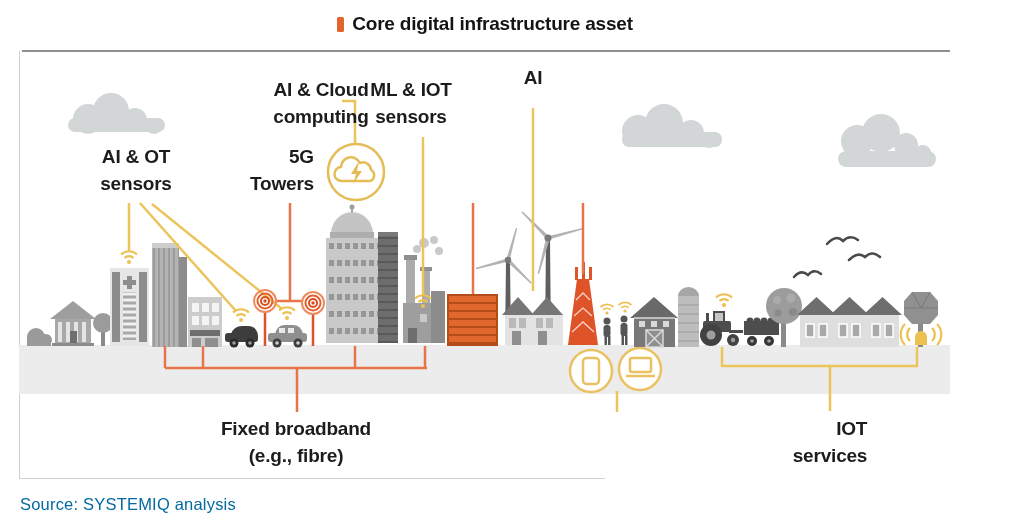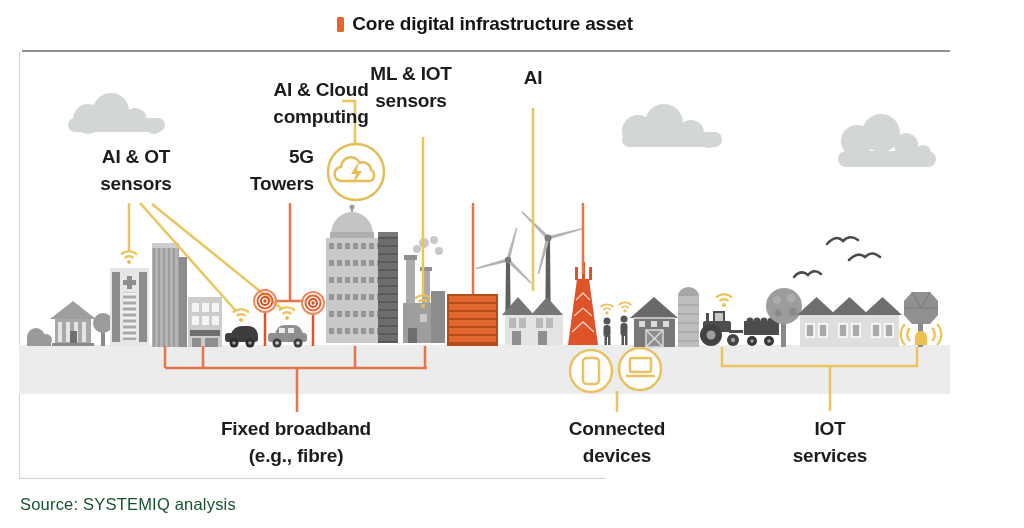--- a/index.html
+++ b/index.html
@@ -11,21 +11,21 @@
   .legend-item{display:flex;align-items:center;gap:8px;font-weight:bold;font-size:19px;letter-spacing:-0.2px;color:#141414;}
   .swatch{width:7px;height:15px;border-radius:1.5px;display:inline-block;}
   .top-rule{position:absolute;left:22px;top:50px;width:928px;height:2px;background:#8f8f8f;}
   .frame-left{position:absolute;left:19px;top:51px;width:1px;height:427px;background:#d0d0d0;}
   .frame-bottom{position:absolute;left:19px;top:478px;width:586px;height:1px;background:#d0d0d0;}
   .callout{
     position:absolute;transform:translateX(-50%);text-align:center;
     font-weight:bold;font-size:19px;line-height:27px;letter-spacing:-0.2px;
     white-space:pre-line;z-index:3;color:#1c1c1c;
   }
-  .source{position:absolute;left:20px;top:495px;font-size:16.5px;letter-spacing:0.2px;color:#14532d;}
+  .source{position:absolute;left:20px;top:495px;font-size:16.5px;letter-spacing:0.2px;color:#0369a1;}
   svg.scene{position:absolute;left:0;top:0;z-index:1;}
 </style>
 </head>
 <body>
 
 <div class="stage">
 
   <div class="legend">
     <div class="legend-item">
       <span class="swatch" style="background-color: rgb(226, 102, 43);"></span>
@@ -400,24 +400,22 @@
       </g>
     </g>
   </svg>
 
   <div class="callout" style="left:118px;top:143px;margin-left:18px;">AI &amp; OT
 sensors</div>
   <div class="callout" style="left:281px;top:76px;margin-left:40px;">AI &amp; Cloud
 computing</div>
   <div class="callout" style="left:282px;top:143px;text-align:right;">5G
 Towers</div>
-  <div class="callout" style="left:411px;top:60px;">ML &amp; IOT
+  <div class="callout" style="left:411px;top:76px;">ML &amp; IOT
 sensors</div>
   <div class="callout" style="left:533px;top:64px;">AI</div>
   <div class="callout" style="left:296px;top:415px;text-align:center;">Fixed broadband
 (e.g., fibre)</div>
-  <div class="callout" style="left:617px;top:415px;">Connected
-devices</div>
-  <div class="callout" style="left:830px;top:415px;">IOT
+  <div class="callout" style="left:830px;top:415px;text-align:right;">IOT
 services</div>
 
   <div class="source">Source: SYSTEMIQ analysis</div>
 </div>
 
 </body></html>

